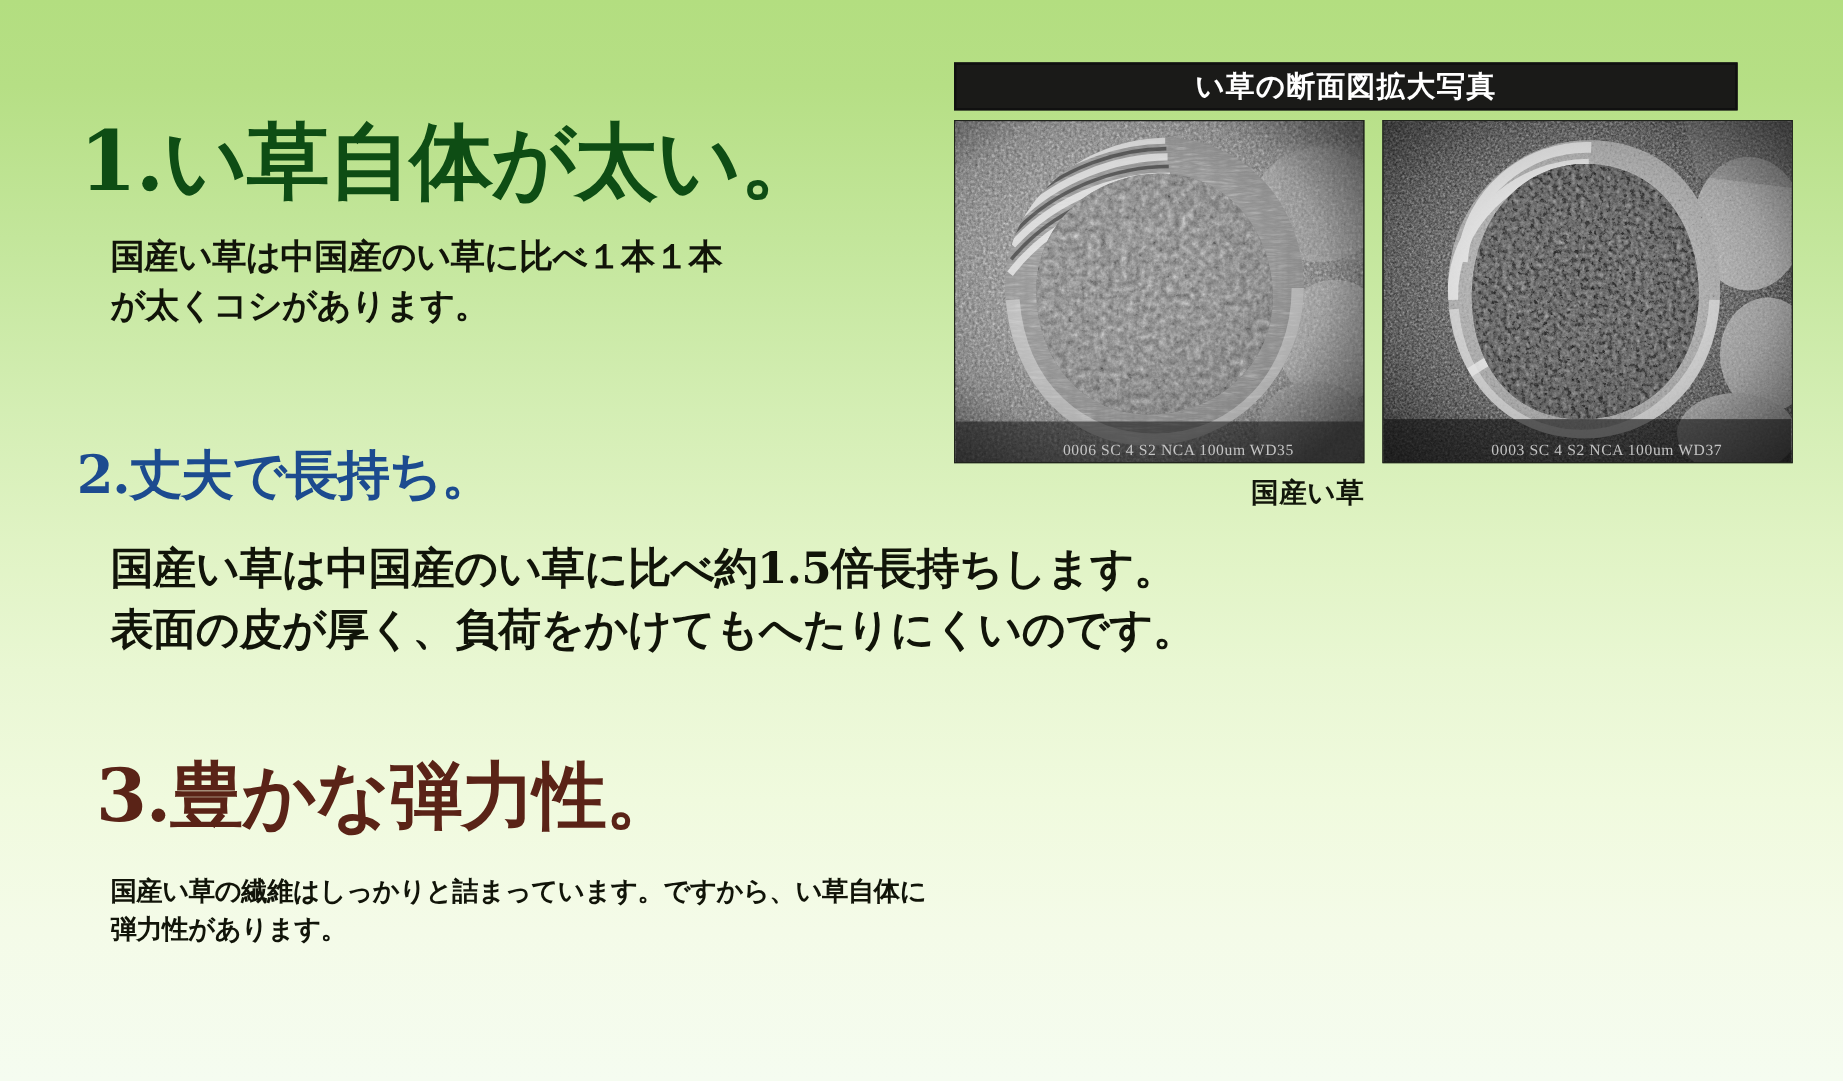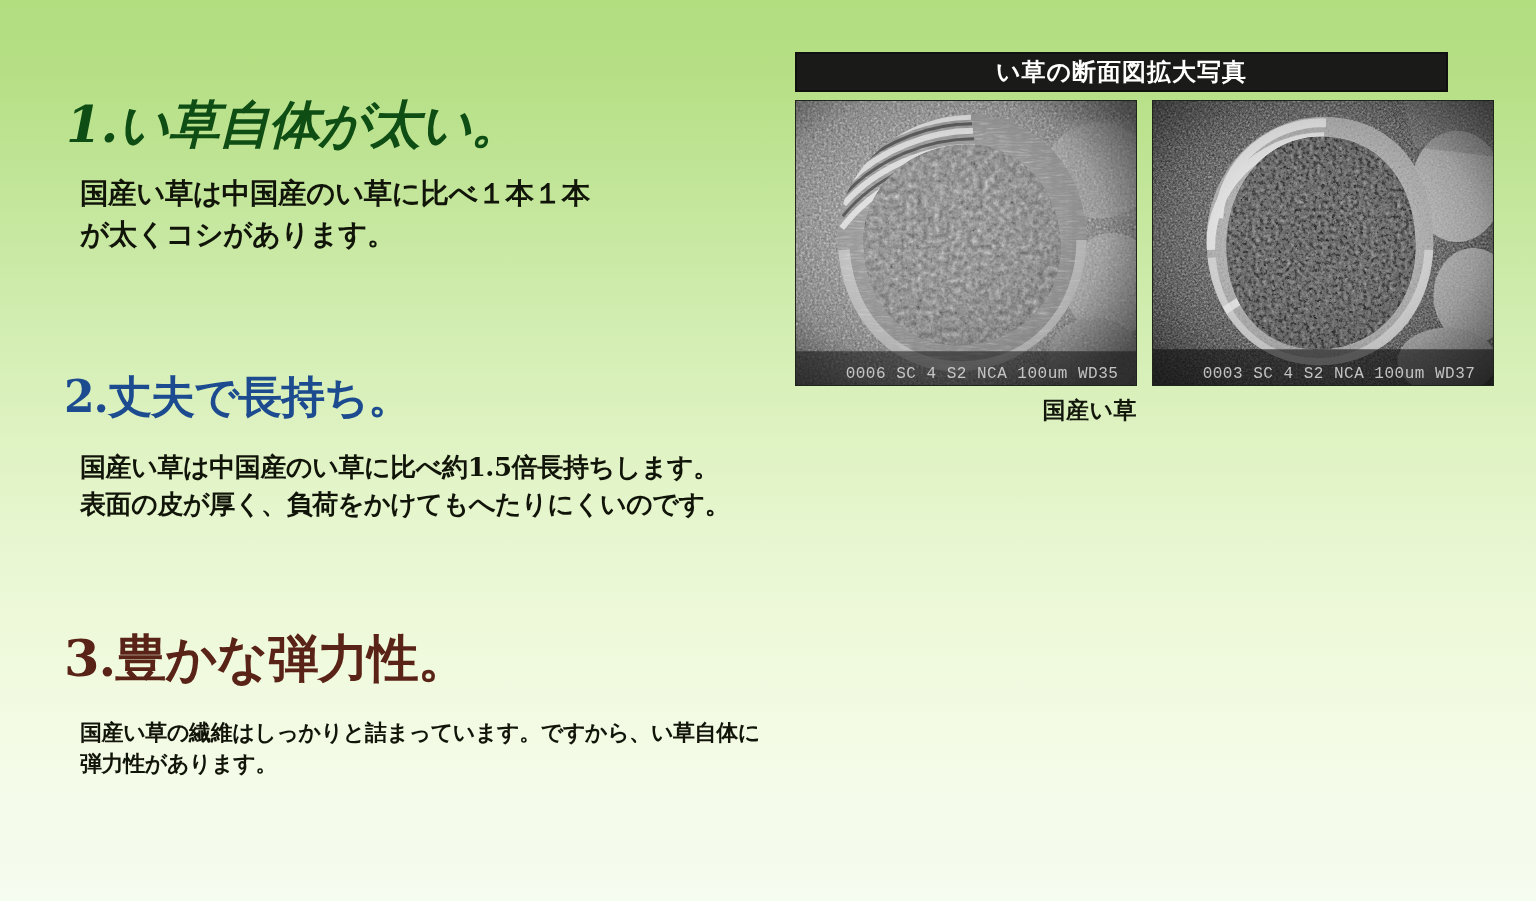--- a/index.html
+++ b/index.html
@@ -45,37 +45,37 @@
   .heading {
     margin: 0;
     padding: 0 0 0 66px;
     font-family: "DejaVu Serif", "Liberation Serif", serif;
     font-weight: bold;
     font-size: 62px;
     line-height: 1.12;
     letter-spacing: -1px;
     white-space: nowrap;
   }
-  #heading-1 { color: #0e4d14; font-size: 51px; font-style: italic; }
+  #heading-1 { color: #0e4d14; font-size: 69px; }
   #heading-2 { color: #1c4b8f; font-size: 44px; padding-left: 64px; }
-  #heading-3 { color: #5a2317; font-size: 51px; padding-left: 64px; }
+  #heading-3 { color: #5a2317; font-size: 61px; padding-left: 64px; margin-left: 16px; }
 
   .body-text {
-    margin: 0;
+    margin: 12px;
     padding: 0 0 0 80px;
     font-family: "DejaVu Serif", "Liberation Serif", serif;
     font-size: 29px;
     font-weight: bold;
     line-height: 1.42;
     color: #111409;
     letter-spacing: -0.4px;
     white-space: pre-line;
   }
   #body-1 { margin-top: 20px; font-size: 28.5px; }
-  #body-2 { margin-top: 28px; font-size: 26px; }
+  #body-2 { margin-top: 28px; font-size: 36px; }
   #body-3 { margin-top: 30px; font-size: 22px; }
 
   
   #photo-panel {
     position: absolute;
     left: 795px;
     top: 52px;
     width: 653px;
   }
 
@@ -110,22 +110,22 @@
     border: 1px solid #20241c;
     box-sizing: border-box;
   }
   .micrograph svg { display: block; width: 100%; height: 100%; }
 
   .scalebar-text {
     position: absolute;
     left: 0; right: 0; bottom: 2px;
     display: flex;
     justify-content: space-around;
-    font-family: Liberation Mono, monospace;
-    font-size: 16px;
+    font-family: Liberation Serif, serif;
+    font-size: 13px;
     color: #dcdcdc;
     opacity: 0.85;
     letter-spacing: 0.5px;
     pointer-events: none;
     padding-left: 32px;
   }
 
   .photo-caption {
     margin-top: 9px;
     text-align: right;

